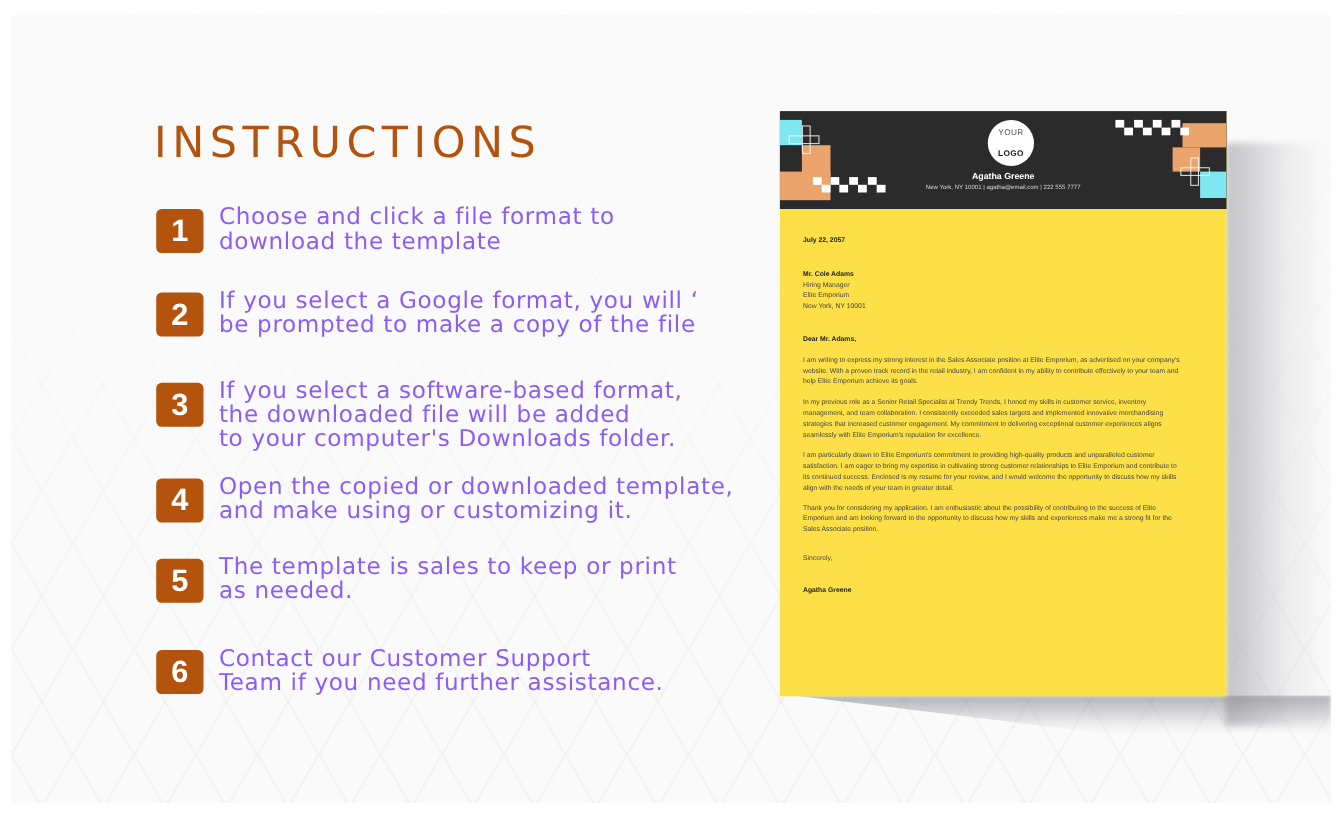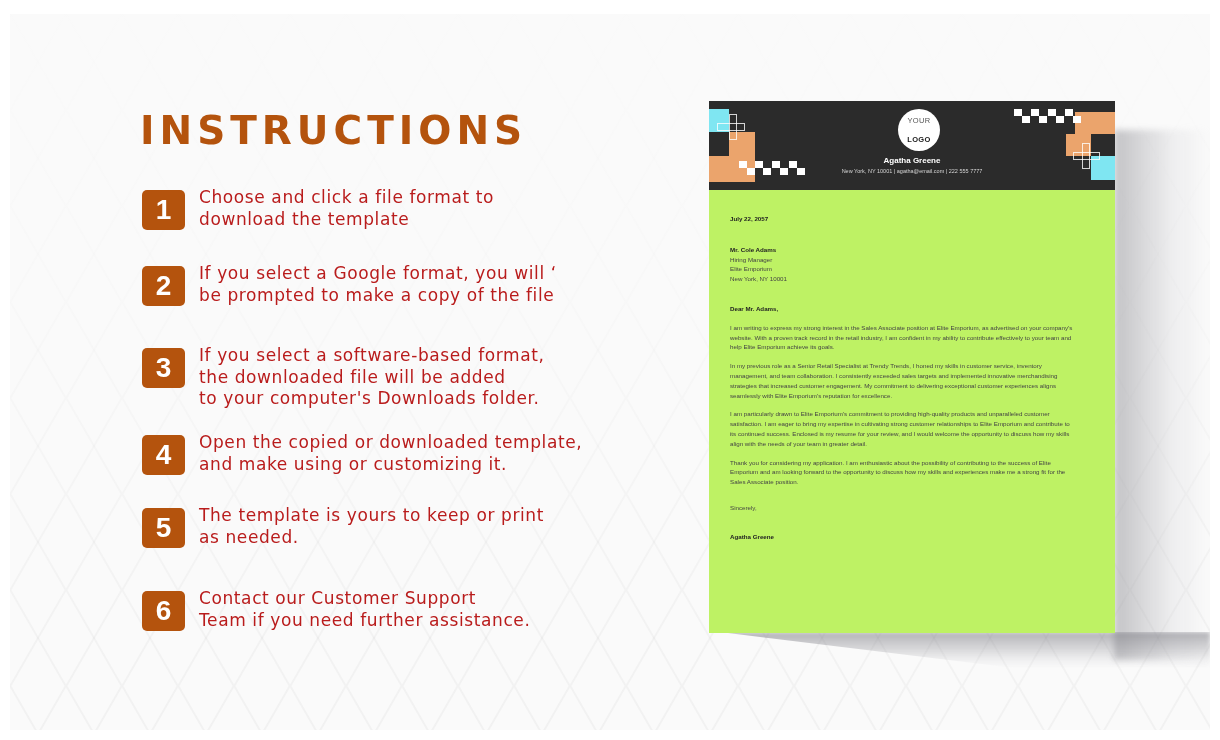--- a/index.html
+++ b/index.html
@@ -15,51 +15,51 @@
       background-size: 56px 96px;
       overflow: hidden;
     }
     .canvas-fade {
       position: absolute; left: 0; top: 0; width: 100%; height: 100%;
       background: linear-gradient(to bottom, rgba(250,250,250,0.95) 0%, rgba(250,250,250,0.75) 40%, rgba(250,250,250,0.2) 80%, rgba(250,250,250,0.05) 100%);
     }
 
     .title {
       position: absolute; left: 140px; top: 108px;
-      font-family: "DejaVu Sans", sans-serif; font-weight: bold;
+      font-family: "DejaVu Sans", sans-serif; font-weight: normal;
       font-size: 39px; letter-spacing: 5px; color: #b4530d;
     }
 
     .step { position: absolute; left: 142px; display: flex; align-items: flex-start; }
     .step-num {
       width: 43px; height: 40px; border-radius: 5px; background: #b4530d; color: #fff;
       font-family: "Liberation Sans", sans-serif; font-weight: bold; font-size: 28px;
       display: flex; align-items: center; justify-content: center; flex-shrink: 0;
     }
     .step-text {
       margin-left: 14px; margin-top: -3px;
-      font-family: "DejaVu Sans", sans-serif; font-size: 17px; line-height: 21.5px;
-      color: #b91c1c; letter-spacing: 0.6px; white-space: pre-line;
+      font-family: "DejaVu Sans", sans-serif; font-size: 21px; line-height: 21.5px;
+      color: #8b5cf6; letter-spacing: 0.6px; white-space: pre-line;
     }
 
     
     .doc-shadow-right {
       position: absolute; left: 1114px; top: 130px; width: 95px; height: 530px;
       background: linear-gradient(to right, rgba(150,150,155,0.55), rgba(200,200,205,0.25) 60%, rgba(230,230,232,0.0));
       filter: blur(3px);
     }
     .doc-shadow-bottom {
       position: absolute; left: 720px; top: 632px; width: 490px; height: 36px;
       background: linear-gradient(to bottom, rgba(120,120,128,0.55), rgba(200,200,205,0.15) 80%, rgba(255,255,255,0));
       clip-path: polygon(0 0, 100% 0, 100% 100%, 60% 100%);
       filter: blur(2px);
     }
     .doc {
       position: absolute; left: 709px; top: 101px; width: 406px; height: 532px;
-      background: #bef264;
+      background: #fde047;
     }
     .doc-header {
       position: absolute; left: 0; top: 0; width: 406px; height: 89px; background: #2b2b2b; overflow: hidden;
     }
     .blk { position: absolute; }
     .logo {
       position: absolute; left: 189px; top: 8px; width: 42px; height: 42px; border-radius: 50%;
       background: #fff; display: flex; flex-direction: column; align-items: center; justify-content: center;
       font-family: "Liberation Sans", sans-serif; line-height: 9px;
     }
@@ -110,21 +110,21 @@
 the downloaded file will be added
 to your computer's Downloads folder.</div>
 </div>
 <div class="step" style="top:435px;">
   <div class="step-num">4</div>
   <div class="step-text">Open the copied or downloaded template,
 and make using or customizing it.</div>
 </div>
 <div class="step" style="top:508px;">
   <div class="step-num">5</div>
-  <div class="step-text">The template is yours to keep or print
+  <div class="step-text">The template is sales to keep or print
 as needed.</div>
 </div>
 <div class="step" style="top:591px;">
   <div class="step-num">6</div>
   <div class="step-text">Contact our Customer Support
 Team if you need further assistance.</div>
 </div>
 
 <div class="doc-shadow-right"></div>
 <div class="doc-shadow-bottom"></div>

